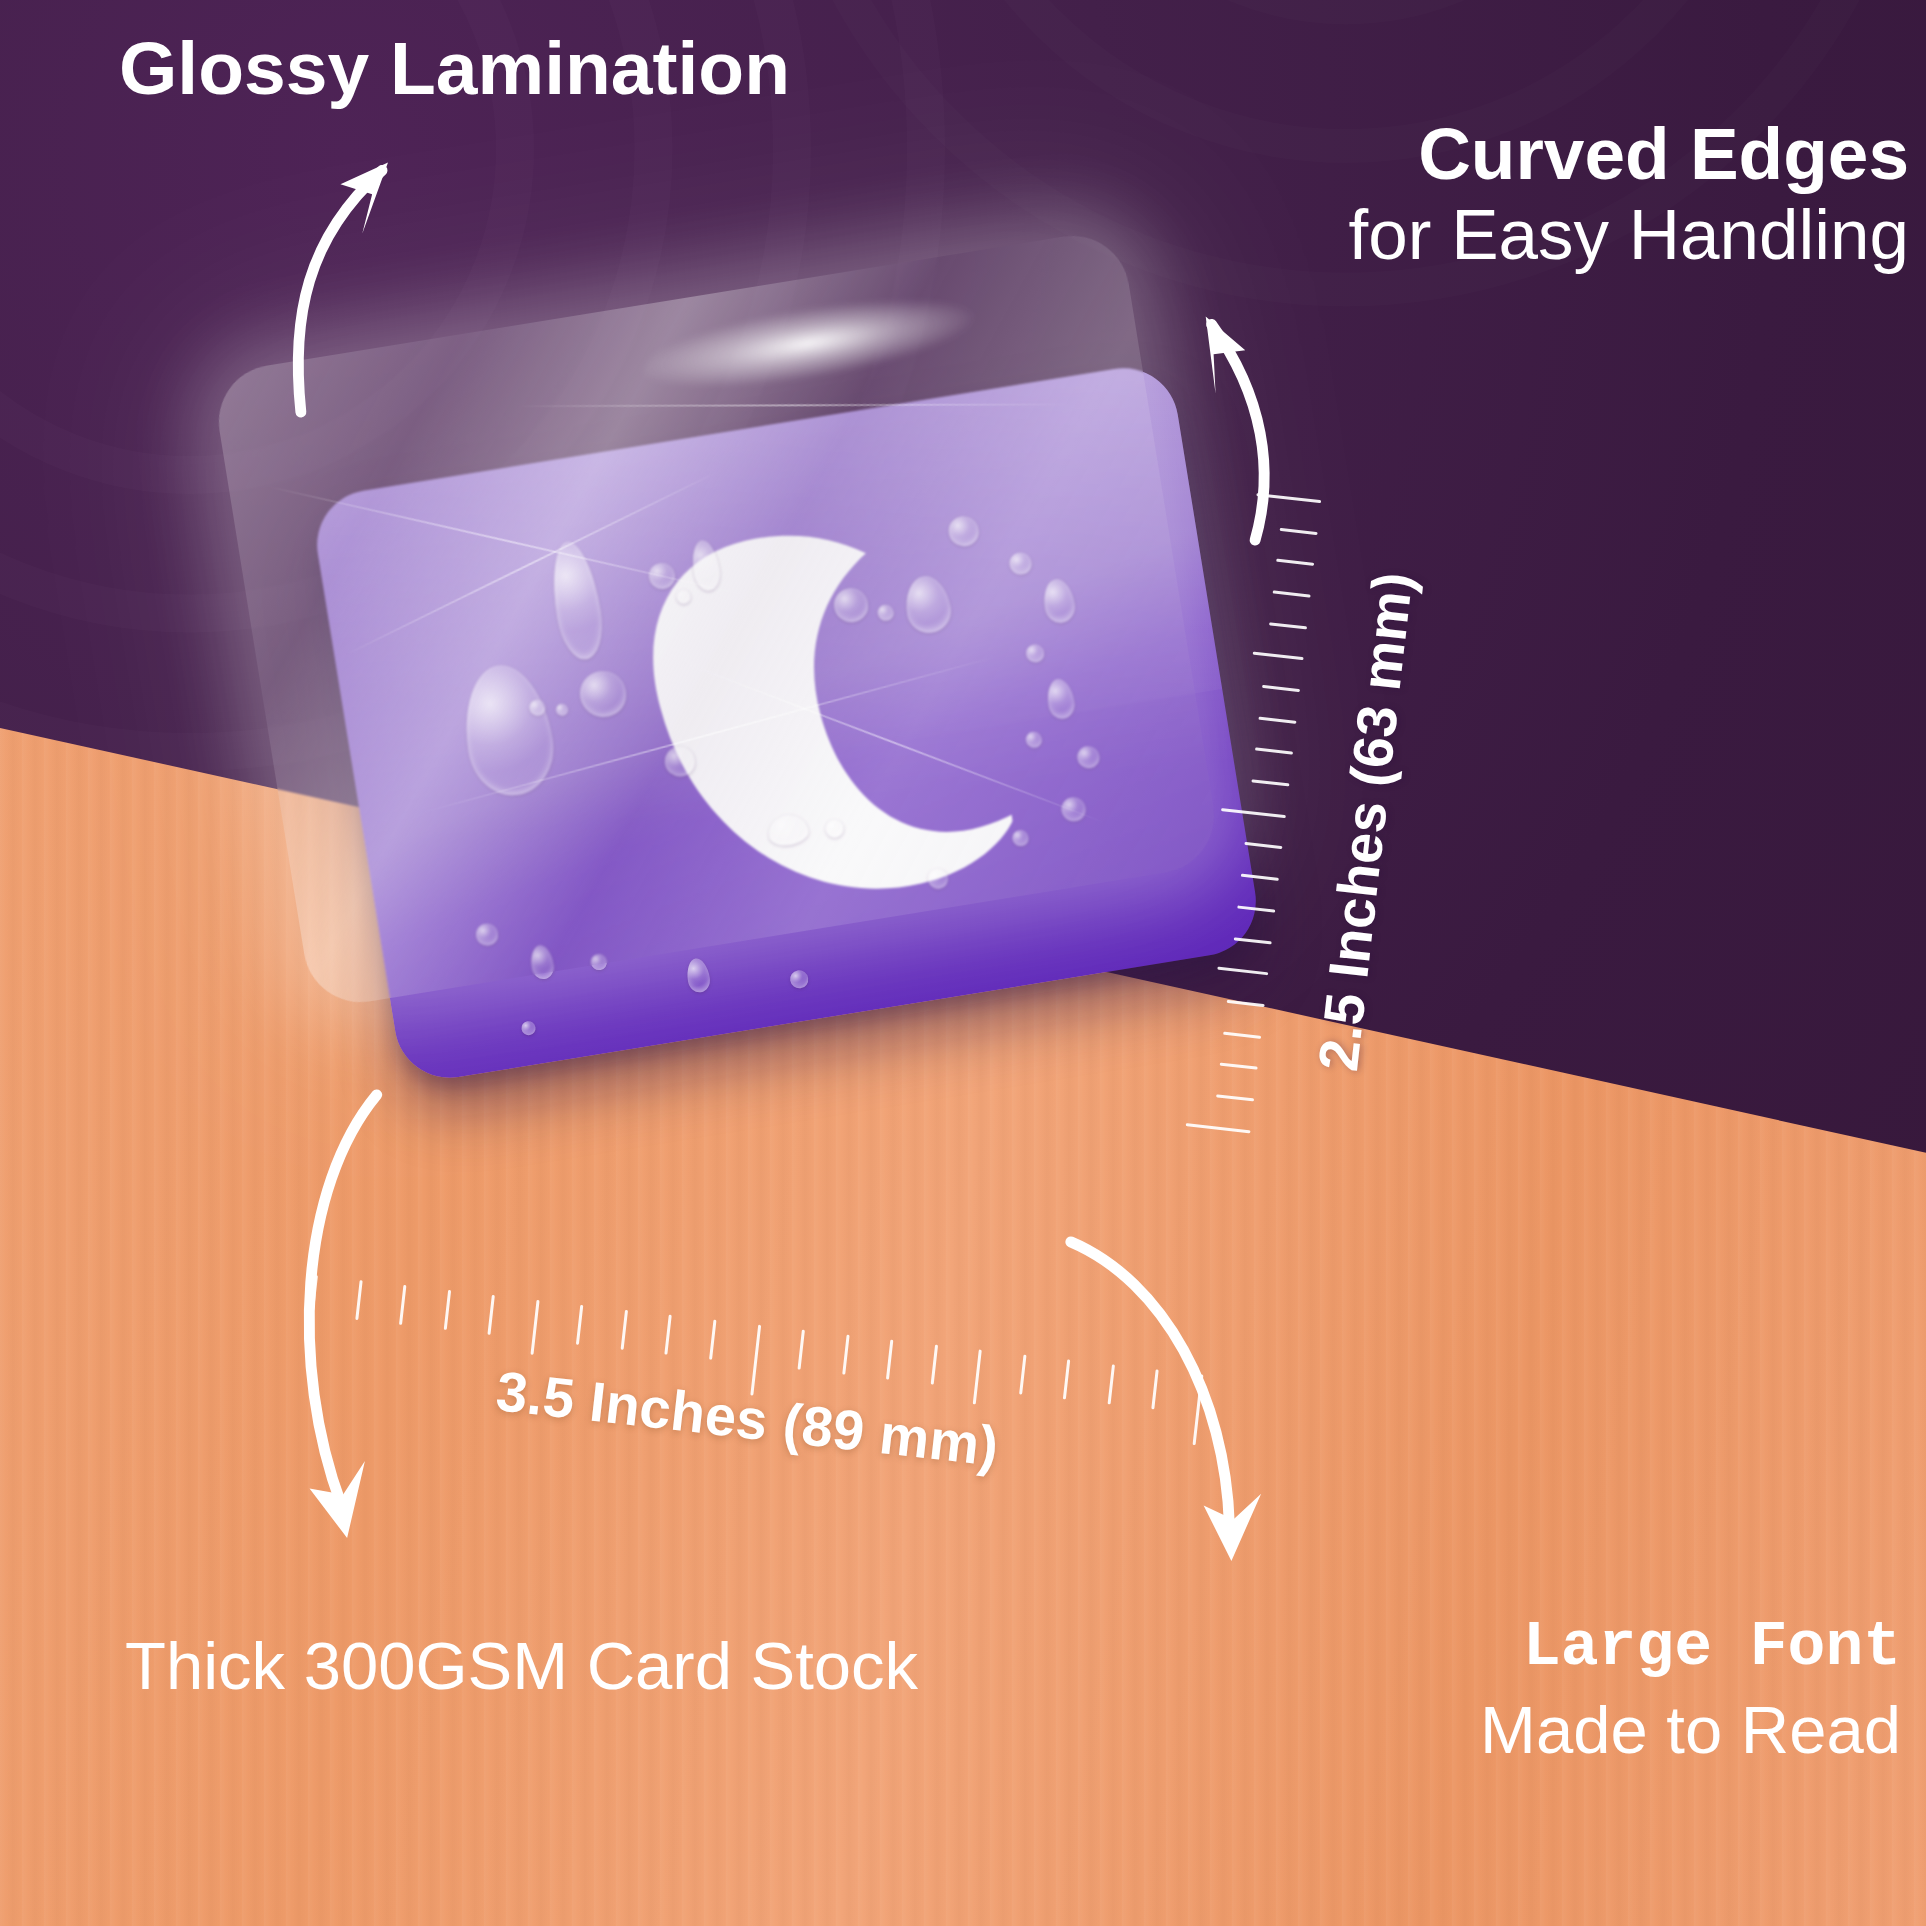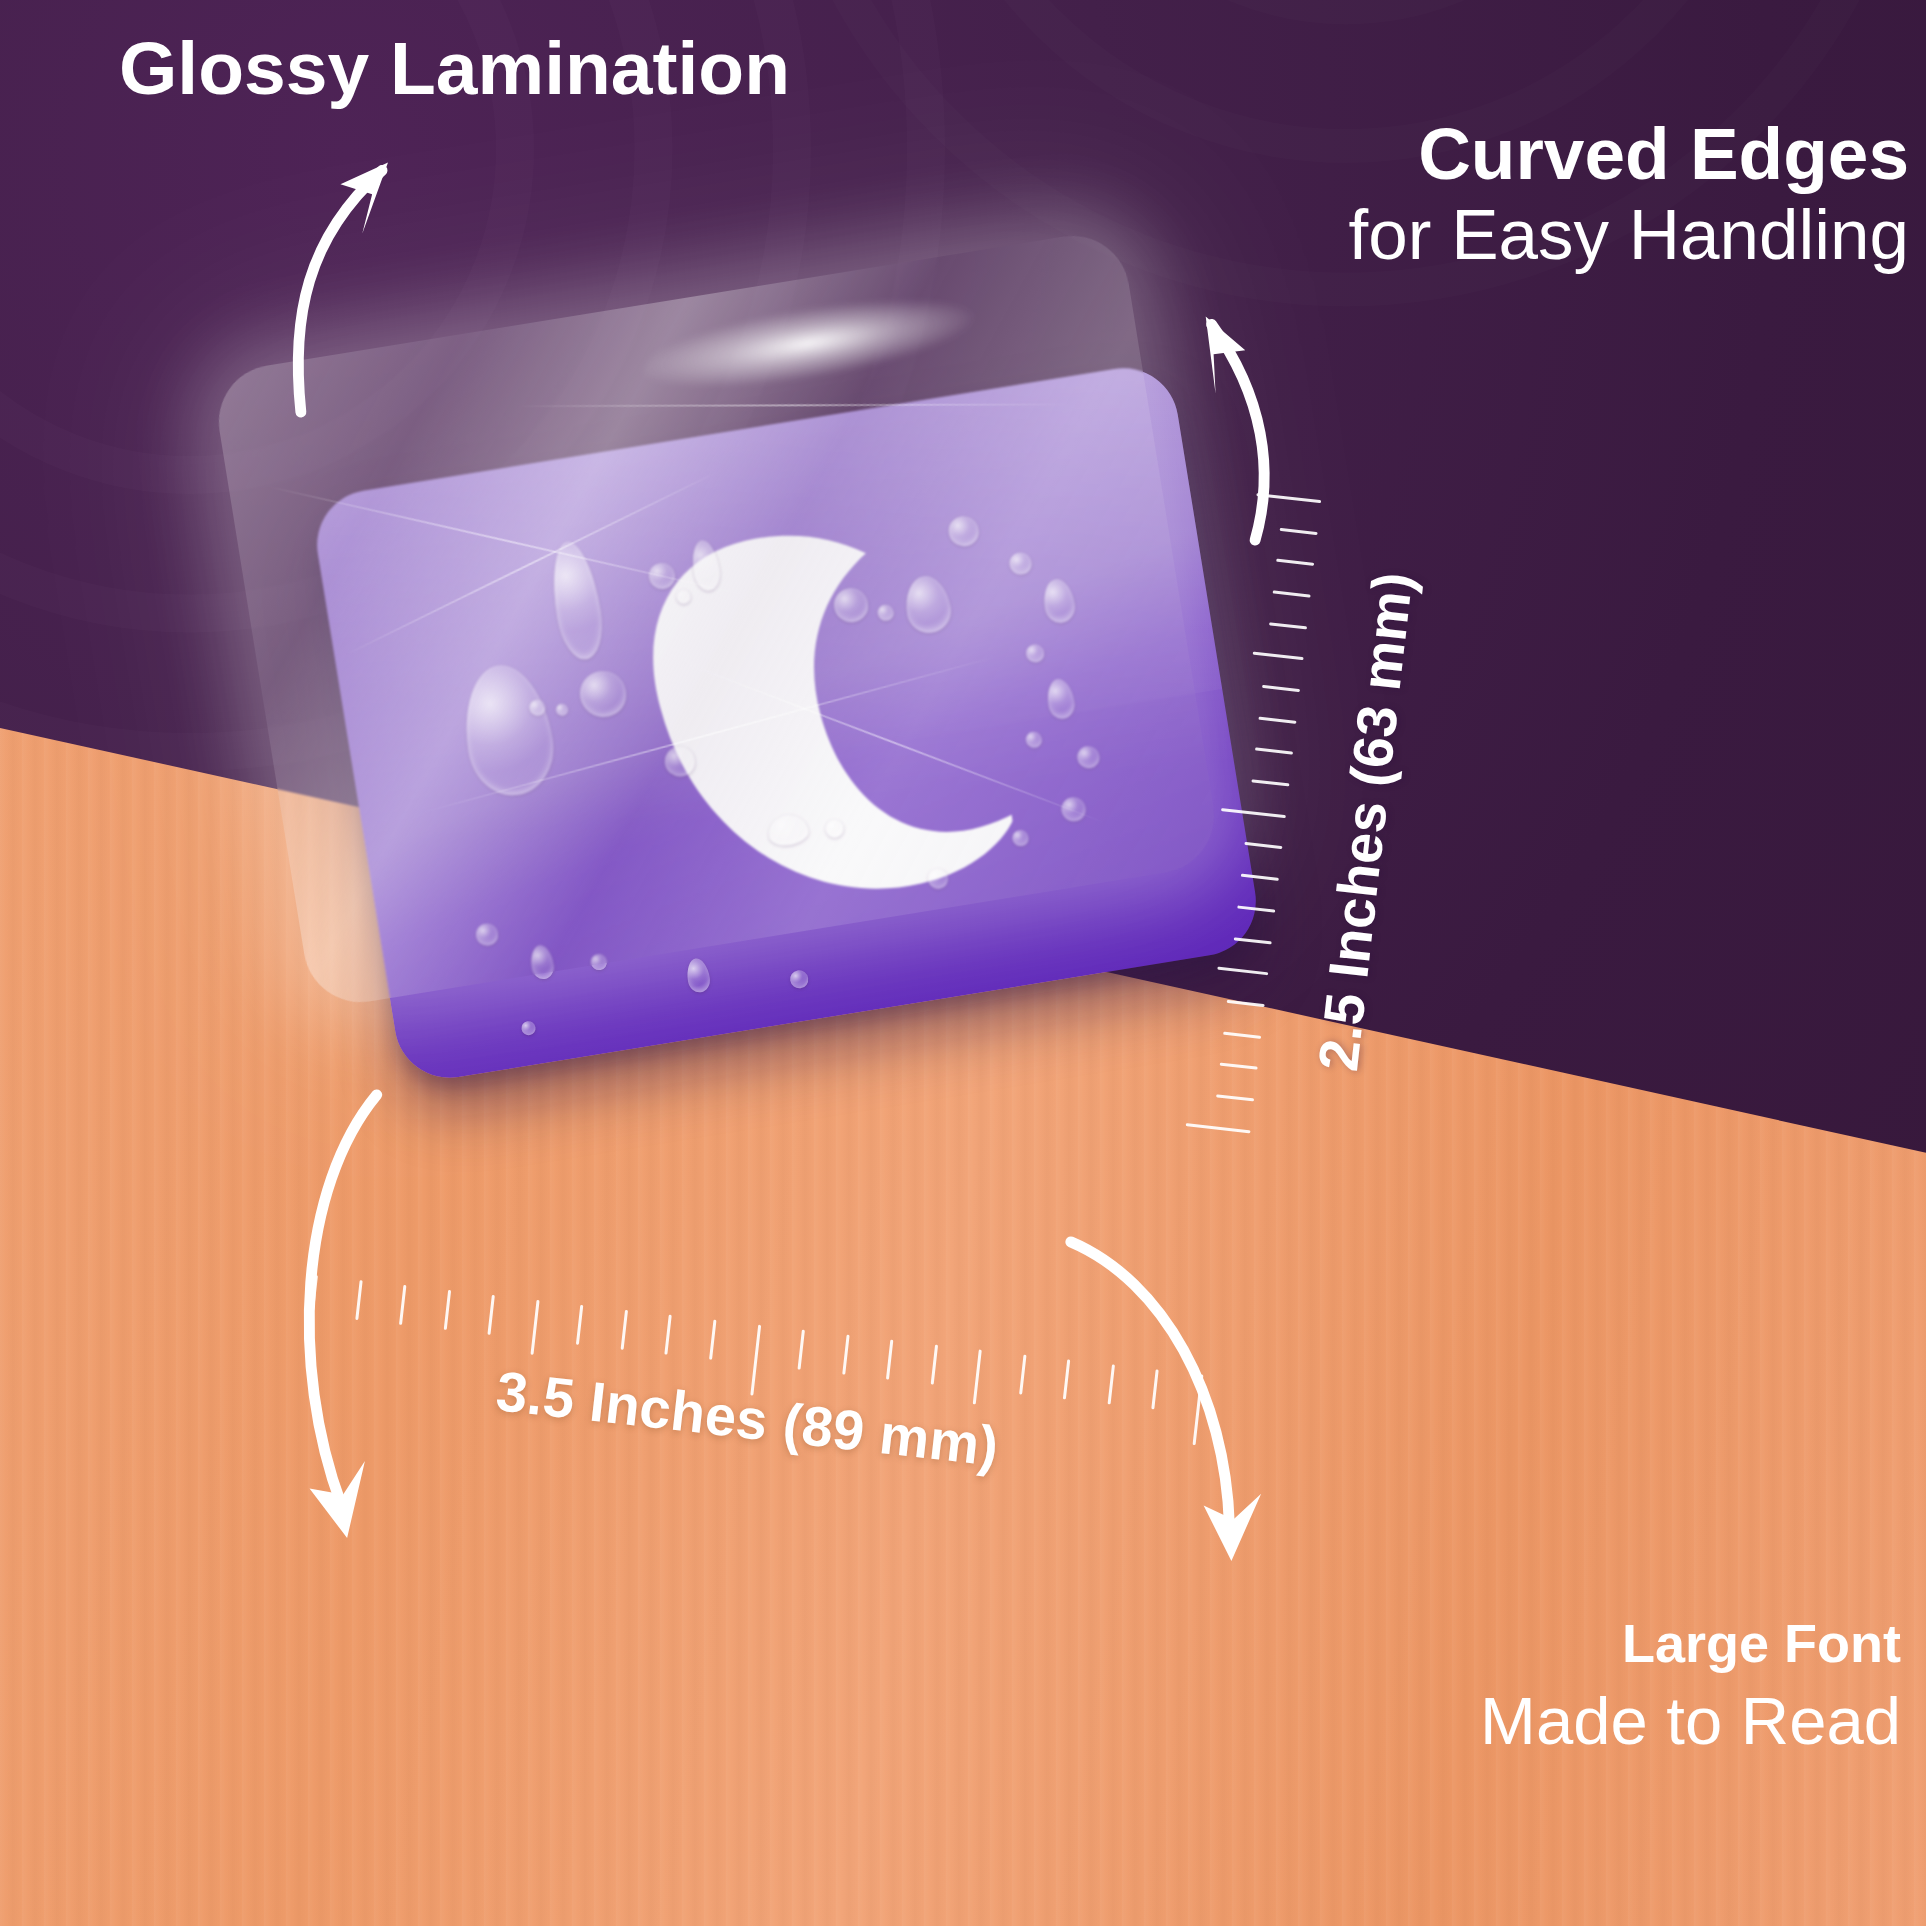--- a/index.html
+++ b/index.html
@@ -133,21 +133,21 @@
   #lbl-curved{left:869px;top:117px;text-align:right;width:1040px;}
   #lbl-curved .hd{font-size:73px;}
   #lbl-curved .sub{font-size:71px;margin-top:4px;}
 
   #lbl-water{left:44px;top:1616px;}
   #lbl-water .hd{font-size:73px;}
   #lbl-water .sub{font-size:67px;margin-top:12px;padding-left:81px;}
   #lbl-water .sub.l2{margin-top:6px;}
 
   #lbl-large{left:1030px;top:1616px;width:871px;text-align:right;}
-  #lbl-large .hd{font-size:54px;}
+  #lbl-large .hd{font-size:63px;font-family:Liberation Mono, monospace;}
   #lbl-large .sub{font-size:67px;margin-top:12px;}
 
   .arrow{position:absolute;}
   .arrow svg{display:block;overflow:visible;}
 </style>
 </head>
 <body>
 
 <div id="stage">
 
@@ -311,20 +311,21 @@
   <div class="label" id="lbl-glossy">
     <div class="hd">Glossy Lamination</div>
   </div>
 
   <div class="label" id="lbl-curved">
     <div class="hd">Curved Edges</div>
     <div class="sub">for Easy Handling</div>
   </div>
 
   <div class="label" id="lbl-water">
+    <div class="sub">Thick 300GSM Card Stock</div>
   </div>
 
   <div class="label" id="lbl-large">
     <div class="hd">Large Font</div>
     <div class="sub">Made to Read</div>
   </div>
 
 </div>
 
 

